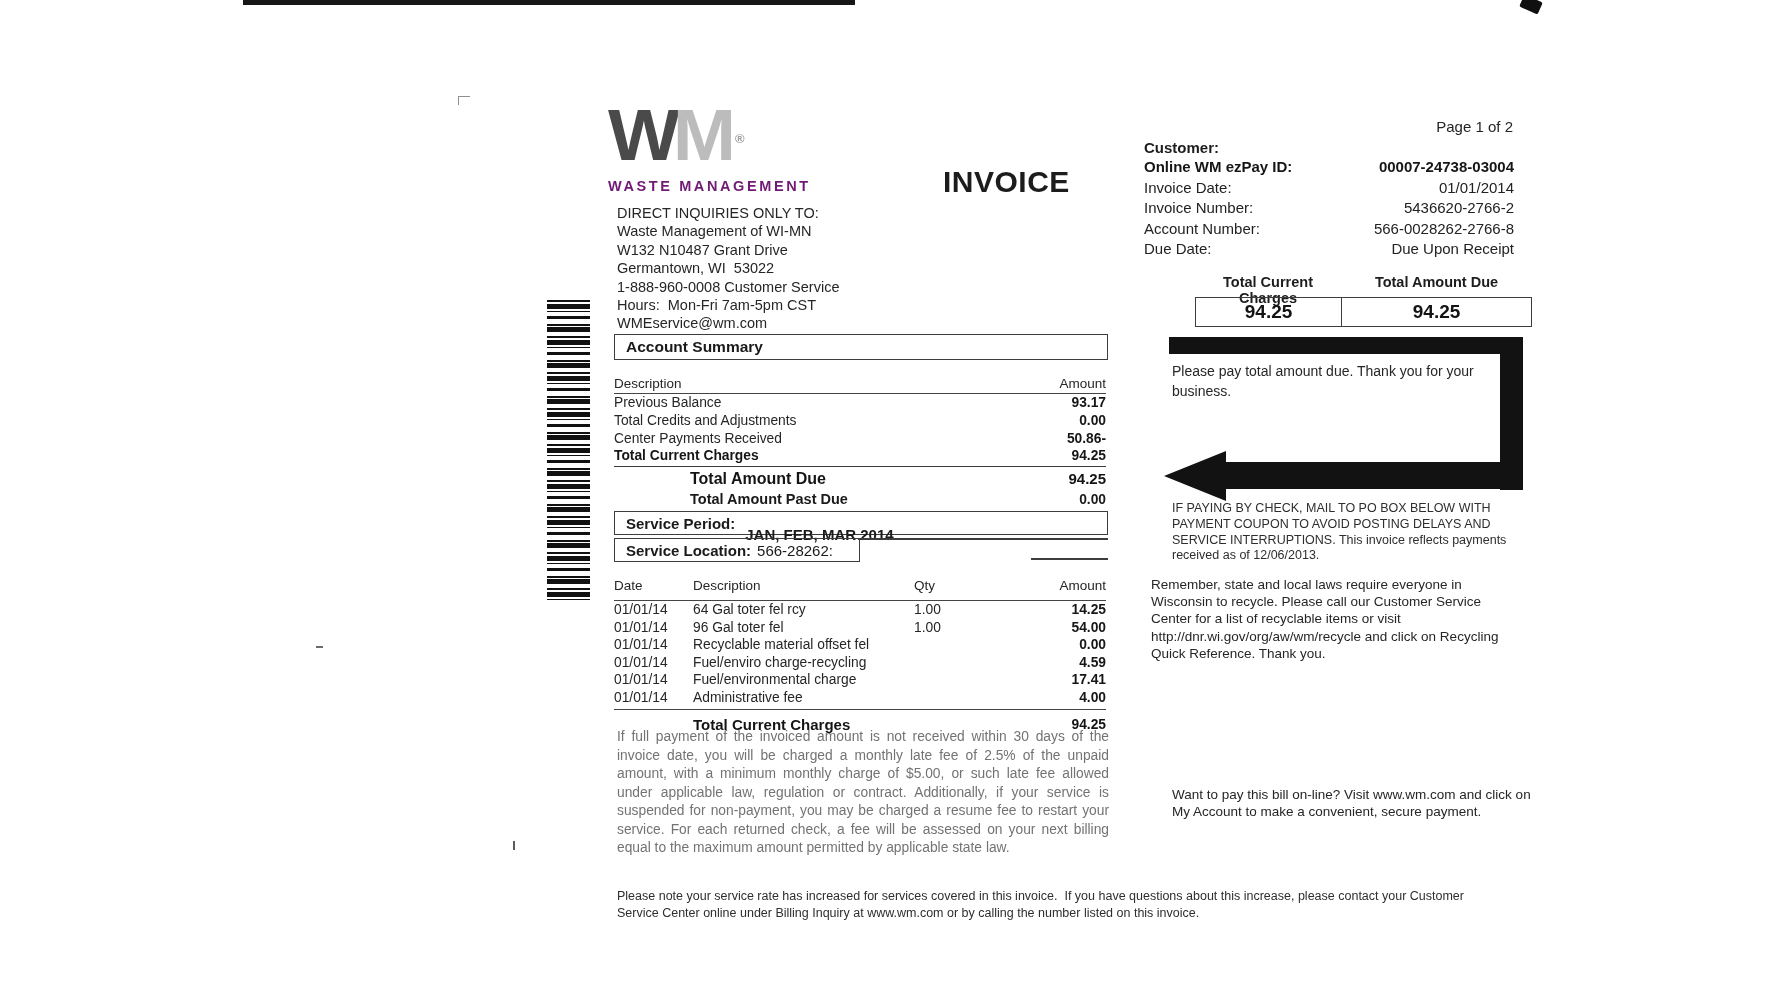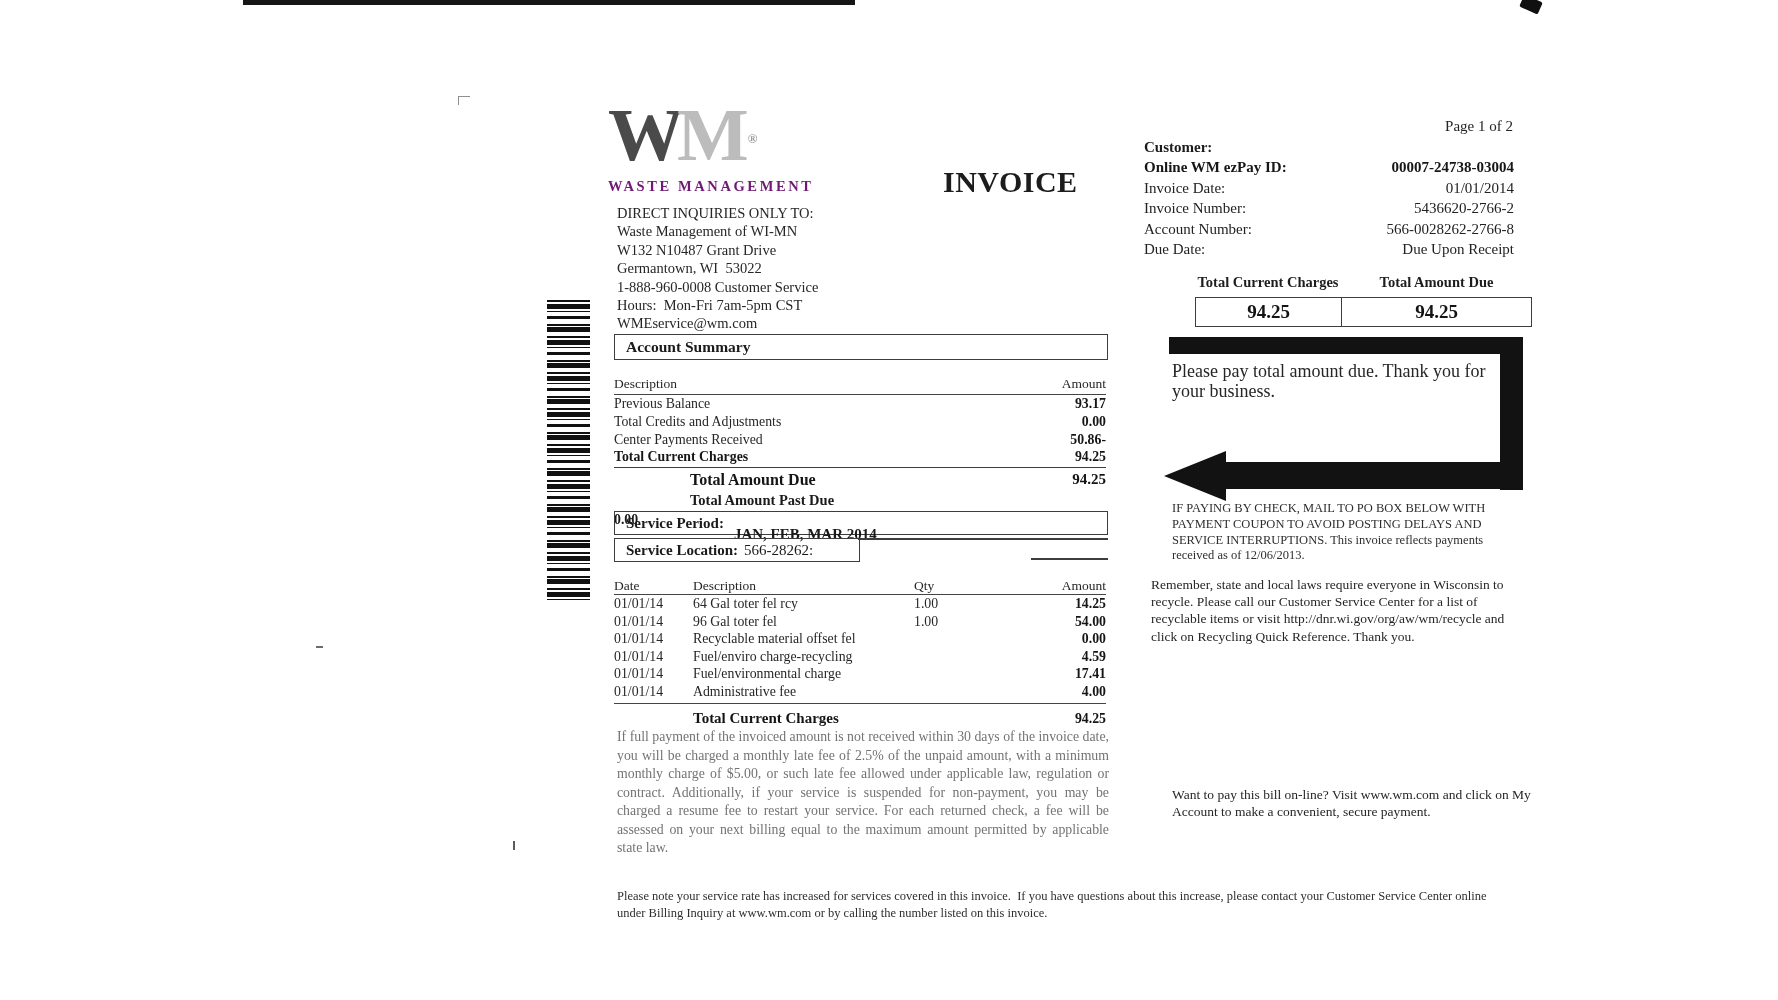--- a/index.html
+++ b/index.html
@@ -1,19 +1,19 @@
 <!DOCTYPE html>
 <html><head>
 <meta charset="utf-8">
 <style>
   * { margin:0; padding:0; box-sizing:border-box; }
   html,body { background:#ffffff; }
   #canvas {
     position:relative; width:1778px; height:1000px; background:#ffffff;
-    font-family:Liberation Serif, serif; color:#222; overflow:hidden;
+    font-family:Liberation Sans, sans-serif; color:#222; overflow:hidden;
   }
   .abs { position:absolute; }
   .pre { white-space:pre-wrap; }
 
   
   .top-strip { left:243px; top:0; width:612px; height:5px; background:#161616; }
   .tr-blob { left:1521px; top:-2px; width:20px; height:13px; background:#101010; transform:rotate(24deg); border-radius:2px; }
   .corner-mark { left:458px; top:96px; width:12px; height:9px; border-left:1.5px solid #8f8f8f; border-top:1.5px solid #8f8f8f; }
   .dash-mark { left:316px; top:646px; width:7px; height:2px; background:#6b6b6b; }
   .tick-mark { left:513px; top:841px; width:2px; height:9px; background:#5c5c5c; }
@@ -46,21 +46,21 @@
   .cell.c2 { width:191px; border-left:1.5px solid #3d3d3d; }
   .totals-headers .cell.c2 { border-left:none; }
 
   
   .arrow-top { left:1169px; top:337px; width:354px; height:17px; background:#121212; }
   .arrow-right { left:1500px; top:337px; width:23px; height:153px; background:#121212; }
   .arrow-shaft { left:1222px; top:462px; width:301px; height:27px; background:#121212; }
   .arrow-head { left:1164px; top:451px; width:0; height:0;
     border-top:25px solid transparent; border-bottom:25px solid transparent; border-right:62px solid #121212; }
 
-  .pay-message { left:1172px; top:362px; width:335px; font-size:18px; line-height:19.5px; color:#262626; }
+  .pay-message { left:1172px; top:362px; width:335px; font-size:14px; line-height:19.5px; color:#262626; }
   .check-notice { left:1172px; top:501px; width:352px; font-size:12.5px; line-height:15.8px; color:#2e2e2e; }
   .recycle-notice { left:1151px; top:576px; width:358px; font-size:13.5px; line-height:17.2px; color:#262626; }
   .online-pay { left:1172px; top:786px; width:362px; font-size:13.5px; line-height:17.2px; color:#262626; }
 
   
   .barcode { left:547px; top:300px; width:43px; height:300px;
     background:repeating-linear-gradient(180deg,
       #111 0 2px, #fff 2px 4px, #111 4px 9px, #fff 9px 11px,
       #111 11px 12px, #fff 12px 16px, #111 16px 19px, #fff 19px 24px,
       #111 24px 26px, #fff 26px 27px, #111 27px 32px, #fff 32px 36px);
@@ -71,39 +71,39 @@
     display:flex; align-items:center; padding-left:11px; font-size:15.5px; font-weight:bold; color:#1a1a1a; }
   .as-table { left:614px; top:376px; width:492px; font-size:13.8px; color:#262626; }
   .as-head { display:flex; justify-content:space-between; font-size:13.5px; padding-bottom:2px; border-bottom:1px solid #444; }
   .as-row { display:flex; justify-content:space-between; height:17.8px; line-height:17.8px; }
   .as-row .amt { font-weight:bold; color:#161616; }
   .as-row.bold-row .desc { font-weight:bold; color:#161616; }
   .as-sep { border-bottom:1.5px solid #3d3d3d; margin-top:1px; }
   .as-due { display:flex; justify-content:space-between; height:23px; line-height:23px; }
   .as-due .desc { font-weight:bold; font-size:16px; padding-left:76px; color:#141414; }
   .as-due .amt { font-weight:bold; font-size:15px; color:#141414; }
-  .as-pastdue { display:flex; justify-content:space-between; height:19px; line-height:19px;flex-direction:column; }
+  .as-pastdue { display:flex; justify-content:space-between; height:19px; line-height:19px; }
   .as-pastdue .desc { font-weight:bold; font-size:14.5px; padding-left:76px; color:#1a1a1a; }
   .as-pastdue .amt { font-weight:bold; font-size:13.8px; color:#1a1a1a; }
 
   
   .sp-box { left:614px; top:511px; width:494px; height:24px; border:1.5px solid #3d3d3d;
     display:flex; align-items:center; padding-left:11px; font-size:15px; color:#1a1a1a; }
   .sp-box .lbl { font-weight:bold; }
   .sp-box .val { font-weight:bold; margin-left:10px;margin-top:23px; }
   .sl-box { left:614px; top:538px; width:246px; height:24px; border:1.5px solid #3d3d3d;
     display:flex; align-items:center; padding-left:11px; font-size:15px; color:#1a1a1a; white-space:nowrap; }
   .sl-box .lbl { font-weight:bold; }
   .sl-box .val { font-weight:normal; margin-left:6px; }
   .sl-topline { left:858px; top:538px; width:250px; height:1.5px; background:#3d3d3d; }
   .sl-shortline { left:1031px; top:558px; width:77px; height:1.5px; background:#3d3d3d; }
 
   
   .ch-table { left:614px; top:578px; width:492px; font-size:13.8px; color:#262626; }
-  .ch-head { display:grid; grid-template-columns:79px 1fr 100px 92px; font-size:13.5px; padding-bottom:0; border-bottom:1px solid #444; }
+  .ch-head { display:grid; grid-template-columns:79px 1fr 100px 92px; font-size:13.5px; padding-bottom:7px; border-bottom:1px solid #444; }
   .ch-row { display:grid; grid-template-columns:79px 1fr 100px 92px; height:17.6px; line-height:17.6px; }
   .ch-qty { text-align:left; }
   .ch-amt { text-align:right; font-weight:bold; color:#161616; }
   .ch-total { display:grid; grid-template-columns:79px 1fr 192px; border-top:1px solid #444; margin-top:2px; padding-top:5px; height:24px; line-height:19px; }
   .ch-total .lbl { font-weight:bold; font-size:15px; color:#141414; }
   .ch-total .amt { text-align:right; font-weight:bold; color:#141414; }
 
   .late-fee { left:617px; top:728px; width:492px; font-size:13.8px; line-height:18.5px; text-align:justify; color:#737373; }
   .footer-note { left:617px; top:888px; width:890px; font-size:12.5px; line-height:16.8px; color:#2e2e2e; }
 </style>

